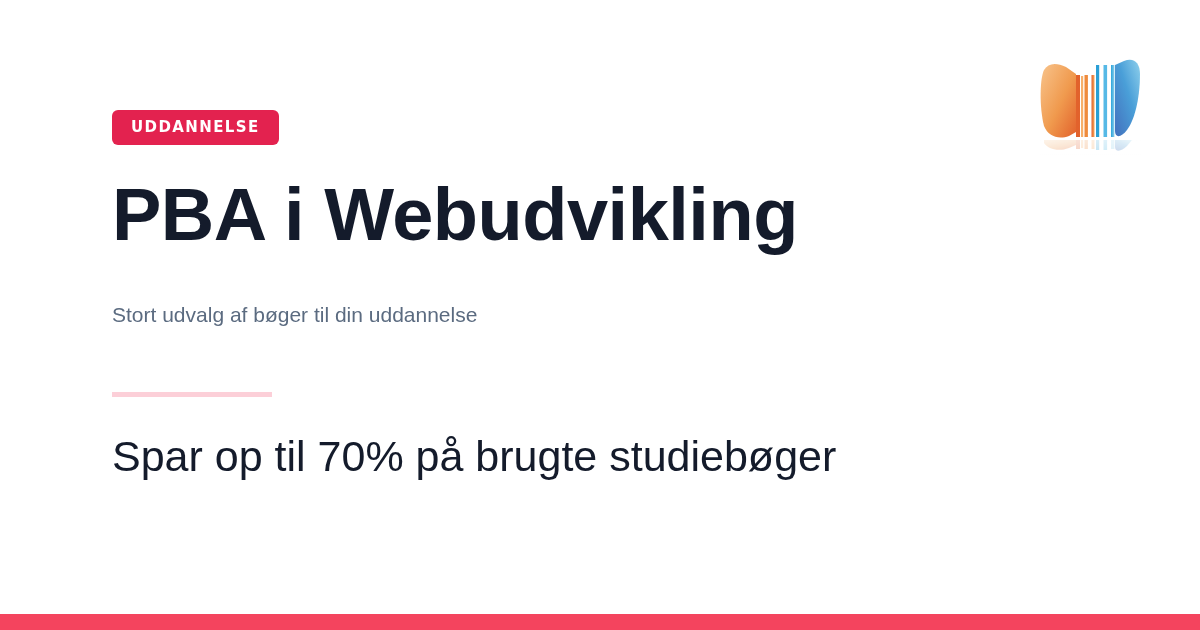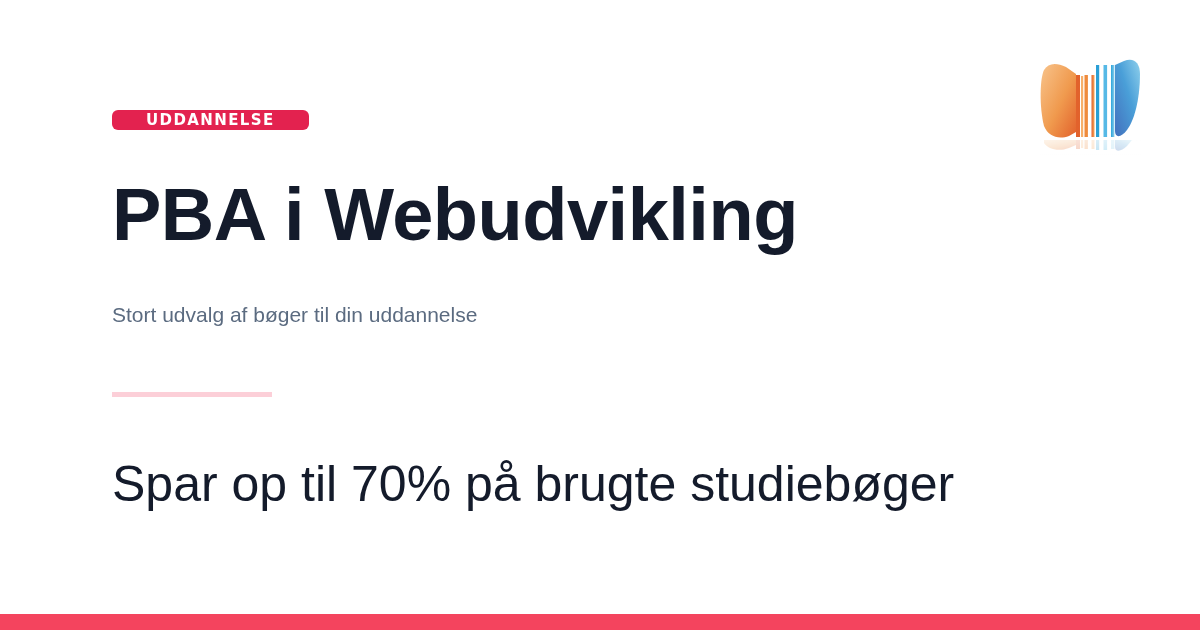--- a/index.html
+++ b/index.html
@@ -35,22 +35,22 @@
     display: block;
     width: 110px;
     height: 108px;
   }
 
   
   .badge {
     position: absolute;
     left: 112px;
     top: 110px;
-    height: 20px;
-    padding: 0 34px;
+    height: 35px;
+    padding: 0 19px;
     display: flex;
     align-items: center;
     justify-content: center;
     background: #e3224f;
     border-radius: 6px;
     box-sizing: border-box;
   }
   .badge-label {
     color: #ffffff;
     font-size: 15px;
@@ -98,23 +98,23 @@
     width: 160px;
     height: 5px;
     background: #fccfd8;
     border-radius: 0;
   }
 
   
   .tagline {
     position: absolute;
     left: 112px;
-    top: 456px;
-    margin: 0;
-    font-size: 50px;
+    top: 432px;
+    margin: 0;
+    font-size: 43px;
     font-weight: normal;
     color: #141b2b;
     line-height: 1.15;
     white-space: nowrap;
     font-family: "Liberation Sans", "DejaVu Sans", sans-serif;
   }
 
   
   .bottom-bar {
     position: absolute;

